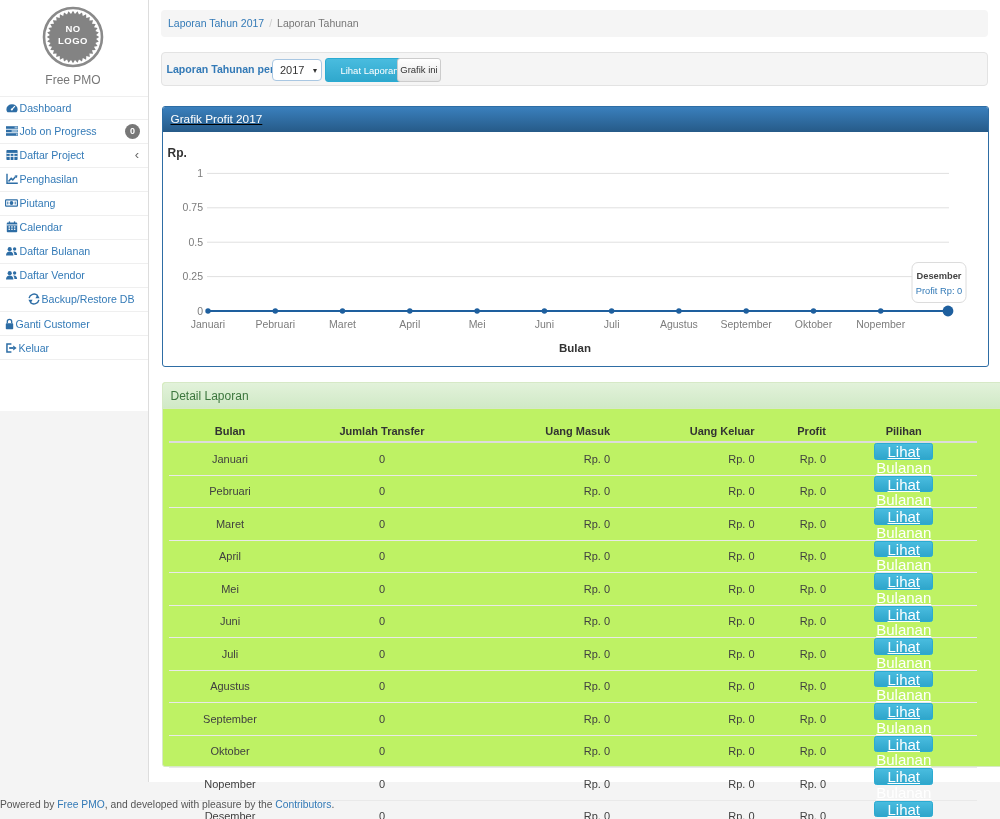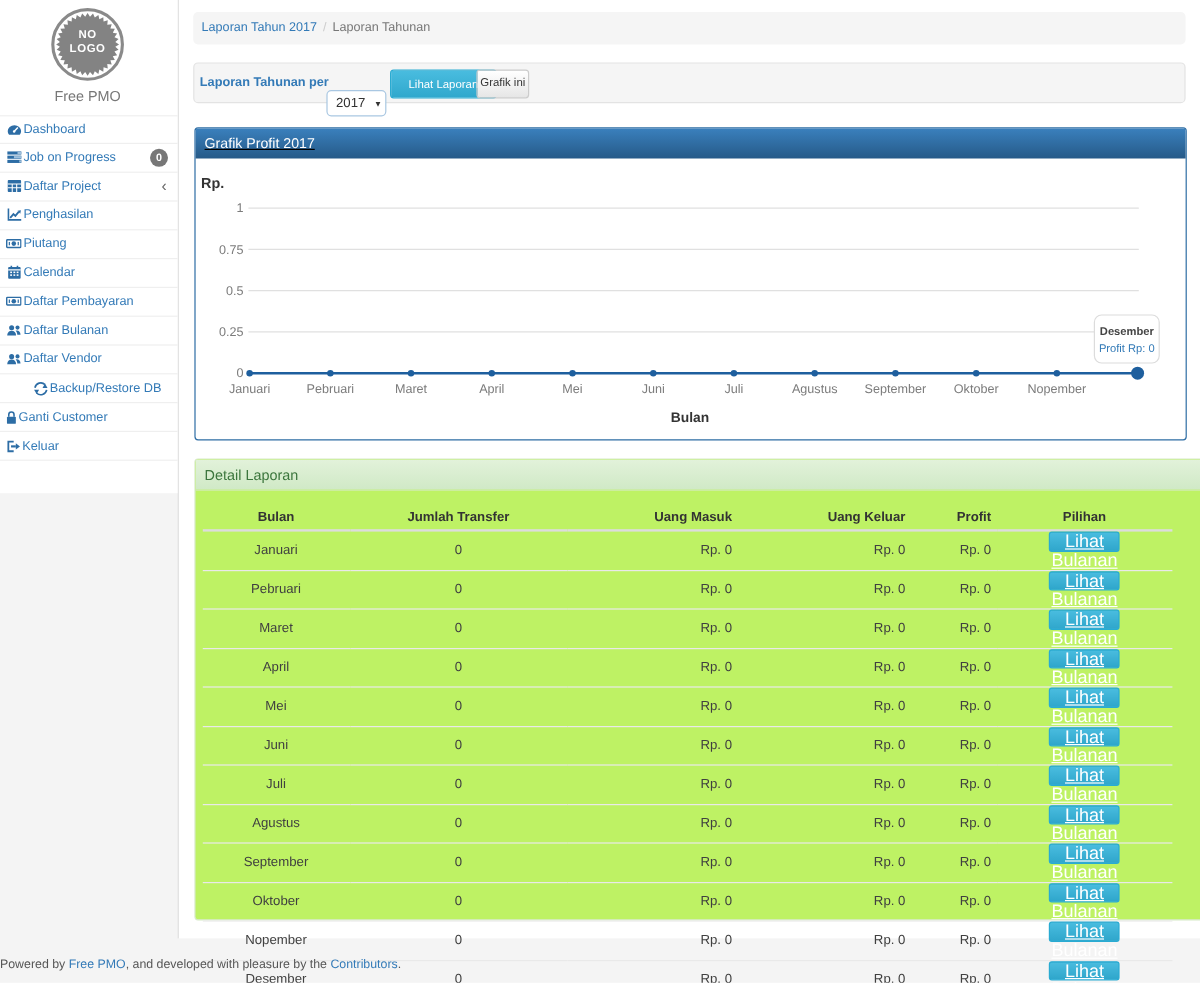--- a/index.html
+++ b/index.html
@@ -23,21 +23,21 @@
 
 
 #crumb { position:absolute; left:161px; top:10px; width:827px; height:27px; background:#f5f5f5; border-radius:4px; font-size:10.5px; line-height:27px; padding-left:7px; }
 #crumb a { color:#337ab7; }
 #crumb .sep { color:#ccc; padding:0 5px; }
 #crumb .act { color:#777; }
 
 
 #well { position:absolute; left:161px; top:52px; width:827px; height:34px; background:#f5f5f5; border:1px solid #e3e3e3; border-radius:4px; }
 #well .lbl { position:absolute; left:4.5px; top:9.5px; color:#337ab7; font-weight:bold; font-size:10.6px; }
-#sel { position:absolute; left:110px; top:22px; width:50px; height:22px; background:#fff; border:1px solid #a9c7e2; border-radius:4px; font-size:11px; color:#333; line-height:20px; padding-left:7px; }
+#sel { position:absolute; left:110px; top:6px; width:50px; height:22px; background:#fff; border:1px solid #a9c7e2; border-radius:4px; font-size:11px; color:#333; line-height:20px; padding-left:7px; }
 #sel .car { position:absolute; right:4px; top:8.8px; width:0; height:0; border-left:2.8px solid transparent; border-right:2.8px solid transparent; border-top:4px solid #333; }
 .btn { position:absolute; top:5px; height:24px; border-radius:3px; font-size:9.5px; text-align:center; }
 #btn1 { left:163px; width:89px; line-height:24px; color:#fff; background:linear-gradient(#49bcdf,#30a8cd); border:1px solid #2aabd2; }
 #btn2 { left:235px; width:44px; line-height:22px; color:#333; background:linear-gradient(#fff,#e6e6e6); border:1px solid #ccc; }
 
 
 #cpanel { position:absolute; left:162px; top:106px; width:827px; height:261px; background:#fff; border:1px solid #2e6da4; border-radius:3px;text-decoration:underline; }
 #chead { height:25px; background:linear-gradient(#3a80bd,#265a88); border-radius:2px 2px 0 0; color:#fff; font-size:11.8px; line-height:25px; padding-left:7.5px; }
 
 
@@ -142,31 +142,20 @@
               <rect x="2.5" y="5.3" width="1.5" height="1.3"></rect>
               <rect x="5.2" y="5.3" width="1.5" height="1.3"></rect>
               <rect x="7.9" y="5.3" width="1.5" height="1.3"></rect>
               <rect x="2.5" y="7.6" width="1.5" height="1.3"></rect>
               <rect x="5.2" y="7.6" width="1.5" height="1.3"></rect>
               <rect x="7.9" y="7.6" width="1.5" height="1.3"></rect>
             </g>
           </svg>
     </i>
         <span class="t">Calendar</span>
-      </div>
-    <div class="mi">
-        <i>
-      <svg width="13" height="12" viewBox="0 0 13 12">
-            <rect x="0.6" y="2.8" width="11.8" height="6.4" rx="0.6" fill="none" stroke="#2d6da5" stroke-width="1.2"></rect>
-            <circle cx="6.5" cy="6" r="1.9" fill="#2d6da5"></circle>
-            <rect x="2.3" y="4.6" width="1" height="2.8" fill="#2d6da5"></rect>
-            <rect x="9.7" y="4.6" width="1" height="2.8" fill="#2d6da5"></rect>
-          </svg>
-    </i>
-        <span class="t">Daftar Pembayaran</span>
       </div>
     <div class="mi">
         <i>
       <svg width="13" height="12" viewBox="0 0 13 12">
             <g fill="#2d6da5">
               <circle cx="4.7" cy="4.2" r="2.1"></circle>
               <path d="M1 10.6 c0-2.6 1.6-4 3.7-4 s3.7 1.4 3.7 4 z"></path>
               <circle cx="9.6" cy="4" r="1.7"></circle>
               <path d="M9 6.4 c1.9 0 3.1 1.3 3.1 3.6 h-2.7 c0-1.5-0.5-2.7-1.4-3.4 z"></path>
             </g>

